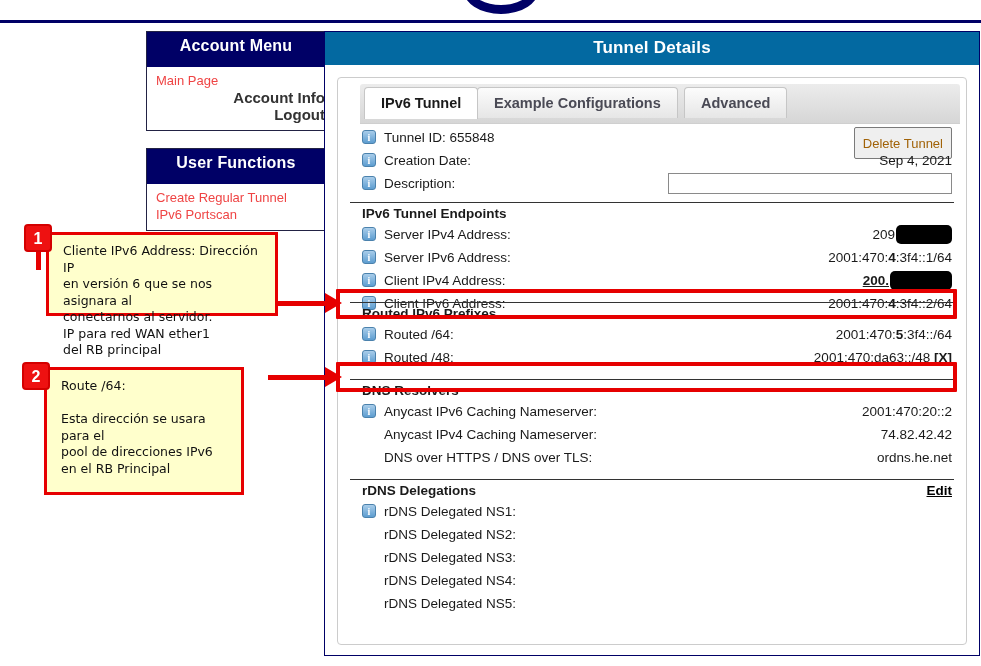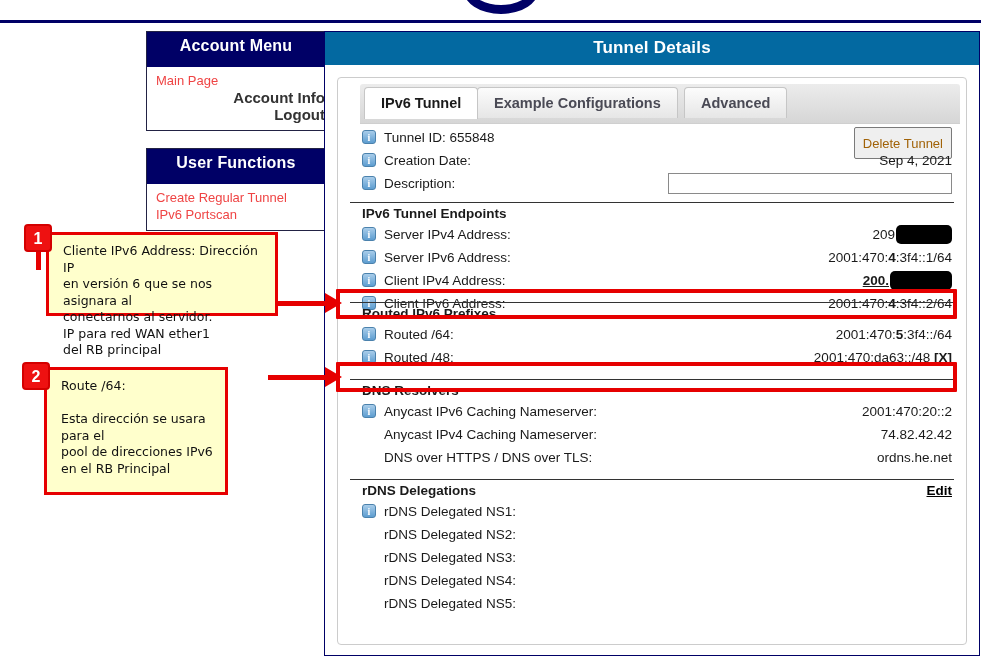--- a/index.html
+++ b/index.html
@@ -251,21 +251,21 @@
     background: #ffffcc;
     border: 3px solid #e60000;
     color: #111111;
     font-size: 12.5px;
     line-height: 16.5px;
     padding: 8px 10px 9px 14px;
     white-space: pre-line;
     font-family: "DejaVu Sans", sans-serif;
   }
   #callout-1 { left: 46px; top: 232px; width: 232px; height: 84px; }
-  #callout-2 { left: 44px; top: 367px; width: 184px; height: 128px; }
+  #callout-2 { left: 44px; top: 367px; width: 200px; height: 128px; }
   .badge {
     position: absolute;
     width: 28px; height: 28px;
     background: #ee1111;
     border: 2px solid #d40000;
     border-radius: 4px;
     color: #ffffff;
     font-weight: bold;
     font-size: 16px;
     line-height: 25px;

